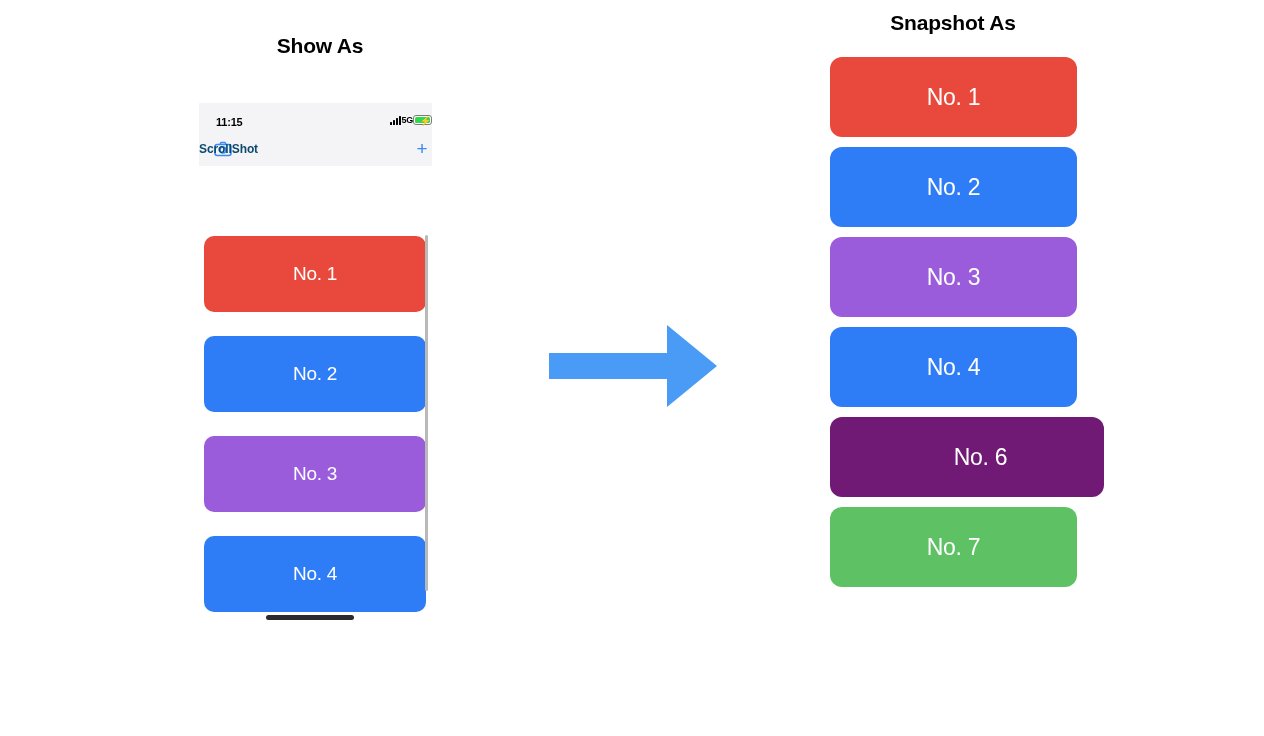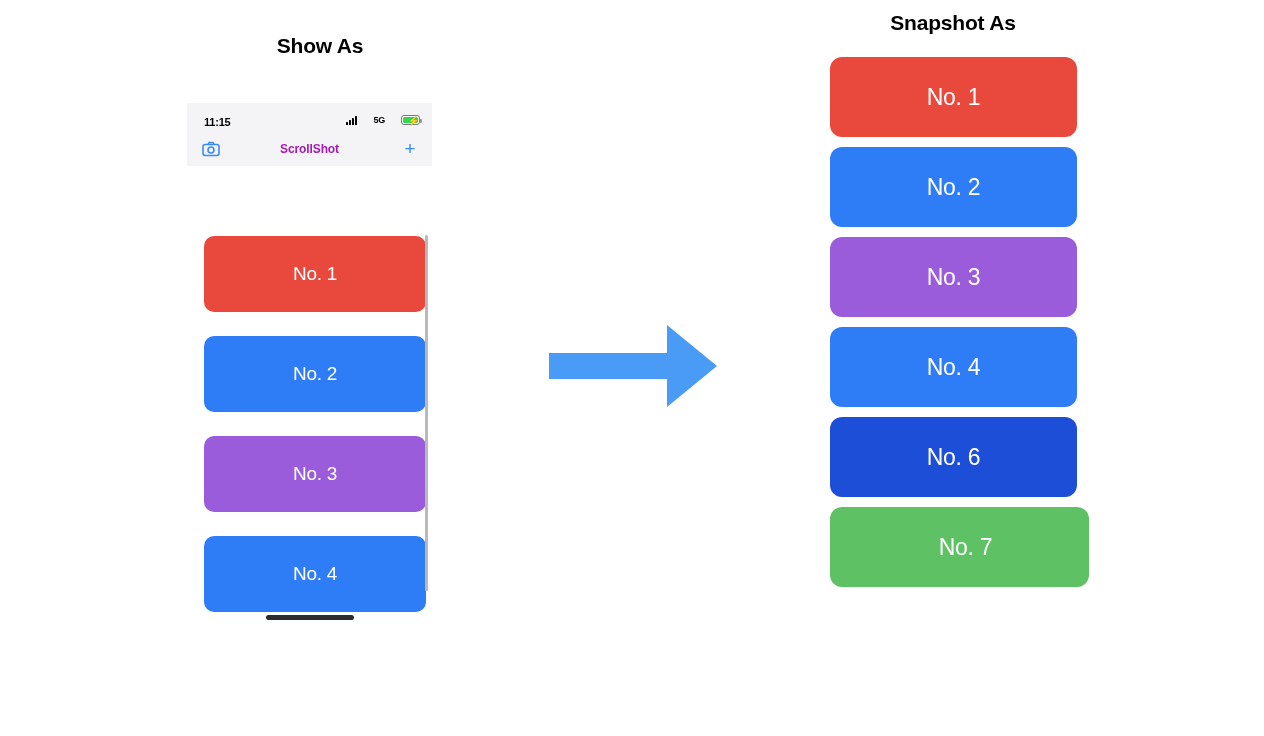--- a/index.html
+++ b/index.html
@@ -48,21 +48,21 @@
     position: absolute;
     left: 187px;
     top: 103px;
     width: 245px;
     height: 525px;
     background: #ffffff;
     overflow: hidden;
   }
   .phone-chrome {
     position: absolute;
-    left: 0;
+    left: 12px;
     top: 0;
     width: 245px;
     height: 63px;
     background: #f4f4f6;
   }
   .status-bar {
     position: absolute;
     left: 0;
     top: 0;
     width: 245px;
@@ -76,21 +76,21 @@
     font-weight: bold;
     color: #000;
     letter-spacing: -0.2px;
   }
   .status-right {
     position: absolute;
     right: 12px;
     top: 12px;
     display: flex;
     align-items: center;
-    gap: 16px;
+    gap: 0;
   }
   .signal-bars {
     display: flex;
     align-items: flex-end;
     gap: 1px;
     height: 9px;
   }
   .signal-bars i {
     display: block;
     width: 2px;
@@ -149,24 +149,23 @@
     left: 0;
     top: 30px;
     width: 245px;
     height: 33px;
   }
   .nav-title {
     position: absolute;
     left: 0;
     top: 9px;
     width: 245px;
-    text-align: center;
     font-size: 12px;
     font-weight: bold;
-    color: #a21caf;
+    color: #0c4a6e;
     letter-spacing: -0.1px;
   }
   .nav-camera {
     position: absolute;
     left: 15px;
     top: 8px;
     width: 18px;
     height: 16px;
   }
   .nav-plus {
@@ -330,21 +329,21 @@
       </div>
       <div class="snap-card" style="background: rgb(46, 125, 246);">
         <span>No. 2</span>
       </div>
       <div class="snap-card" style="background: rgb(155, 92, 220);">
         <span>No. 3</span>
       </div>
       <div class="snap-card" style="background: rgb(46, 125, 246);">
         <span>No. 4</span>
       </div>
-      <div class="snap-card" style="background: #1d4ed8;">
+      <div class="snap-card" style="background: #701a75; padding-left: 27px;">
         <span>No. 6</span>
       </div>
-      <div class="snap-card" style="background: rgb(94, 193, 99); padding-left: 12px;">
+      <div class="snap-card" style="background: rgb(94, 193, 99);">
         <span>No. 7</span>
       </div>
     </div>
 
 </div>
 
 </body></html>

